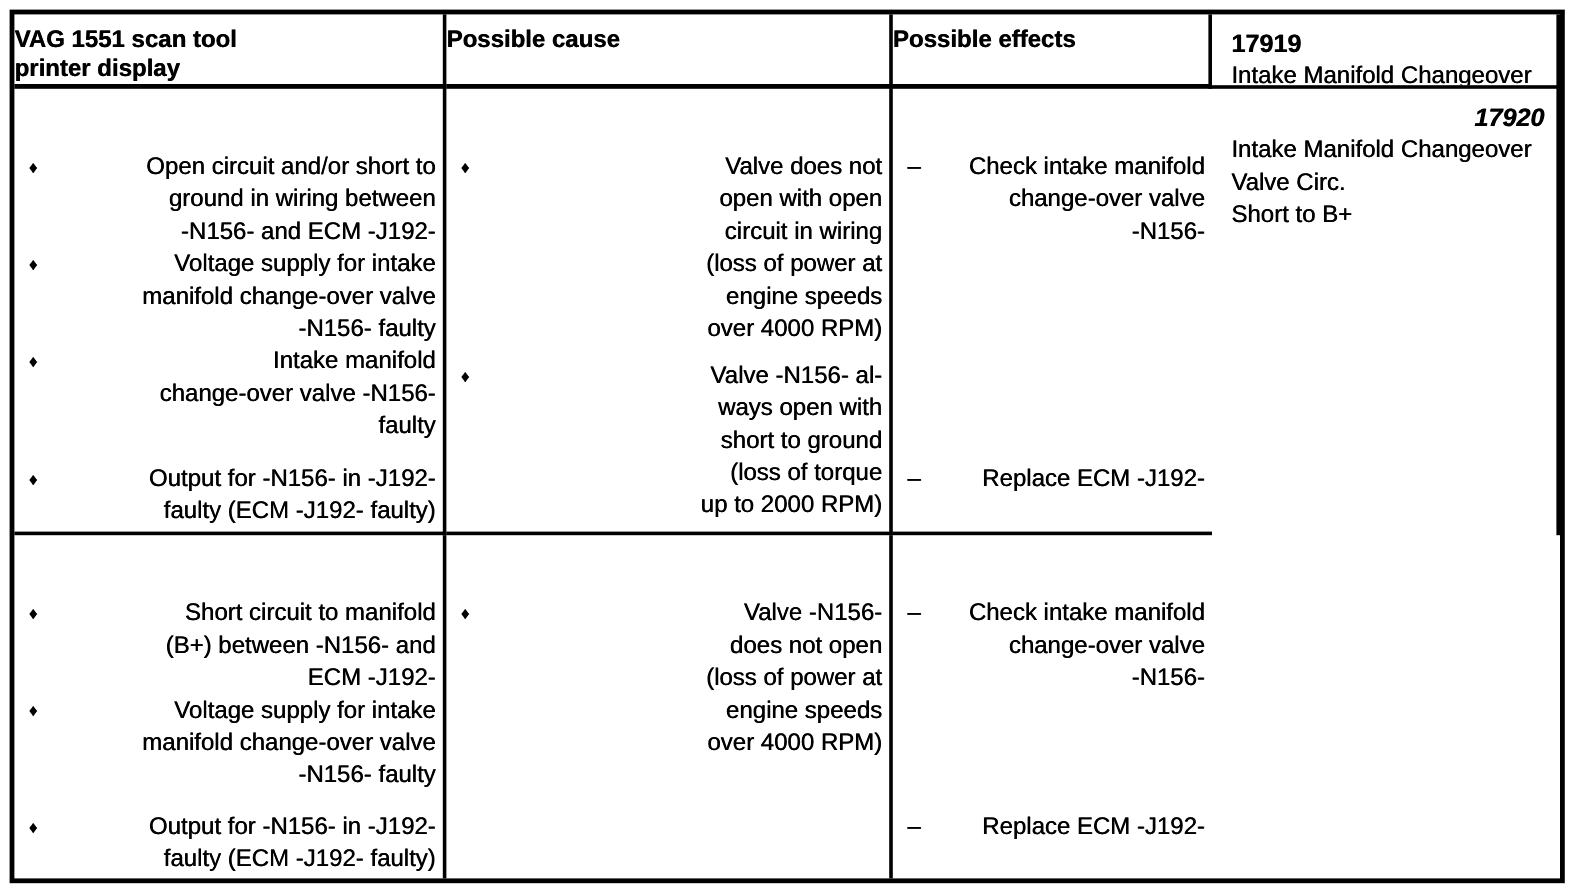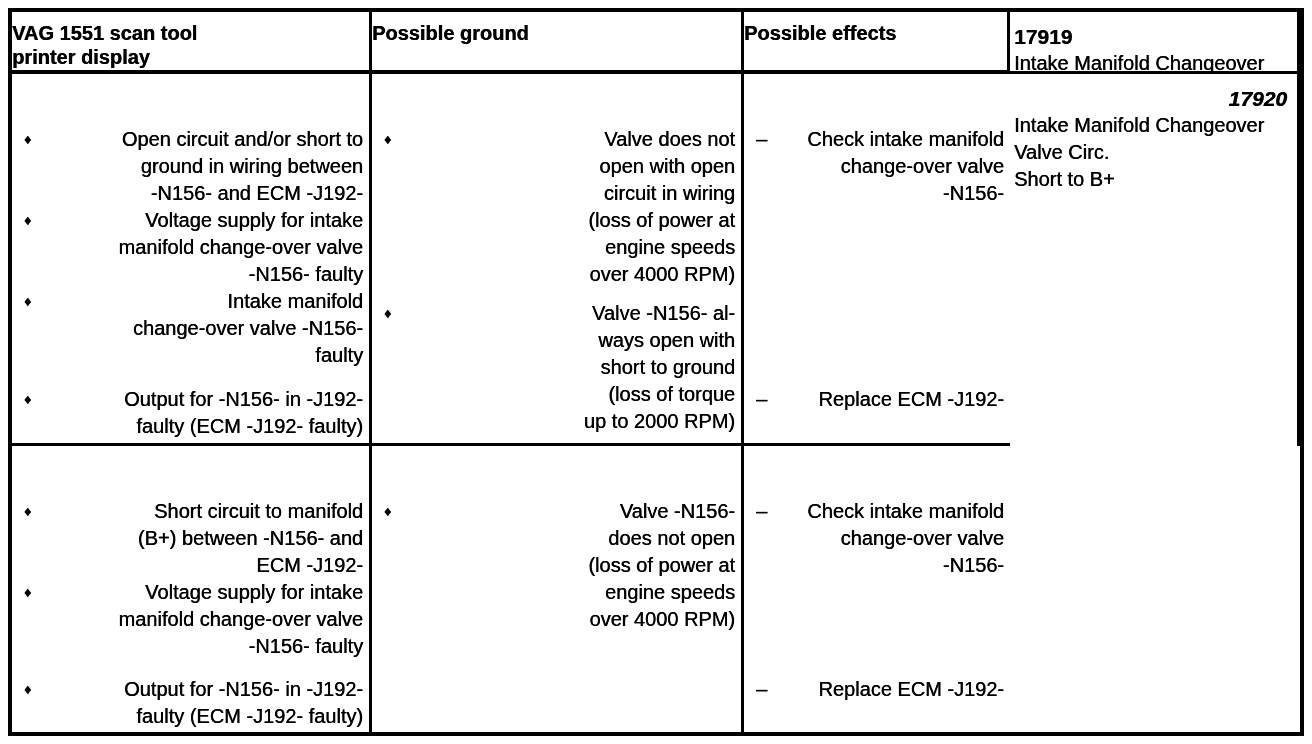--- a/index.html
+++ b/index.html
@@ -34,21 +34,21 @@
   .hd {
     border-bottom: 4px solid #000;
     font-weight: bold;
     text-align: left;
     padding-top: 9px;
     font-size: 20px;
     line-height: 24px;
     white-space: pre-line;
   }
   .r1 { border-bottom: 3px solid #000; }
-  .cell-id { padding: 11px 10px 8px 4px; }
+  .cell-id { padding: 11px 10px 8px 16px; }
   .code { font-weight: bold; font-size: 21px; line-height: 27px; }
   .code.italic { font-style: italic; text-align: right; }
   .desc { white-space: pre-line; }
   .cell-body { padding: 52px 6px 8px 12px; }
   .li { display: flex; align-items: flex-start; }
   .li .marker {
     flex: none; width: 24px;
     font-size: 14px; line-height: 27px;
   }
   .li .marker.dash { width: 26px; font-size: 20px; }
@@ -60,21 +60,21 @@
   .mt179 { margin-top: 179px; }
 </style>
 </head>
 <body>
 
 <div class="sheet">
   <div class="dtc-table">
 
     <div class="cell hd vline">VAG 1551 scan tool
 printer display</div>
-    <div class="cell hd vline">Possible ground</div>
+    <div class="cell hd vline">Possible cause</div>
     <div class="cell hd vline">Possible effects</div>
 
     <div class="cell r1 vline cell-id">
       <div class="code">17919</div>
       <div class="desc">Intake Manifold Changeover
 Valve Circ.
 Electrical Malfunction</div>
     </div>
 
     <div class="cell r1 vline cell-body">

